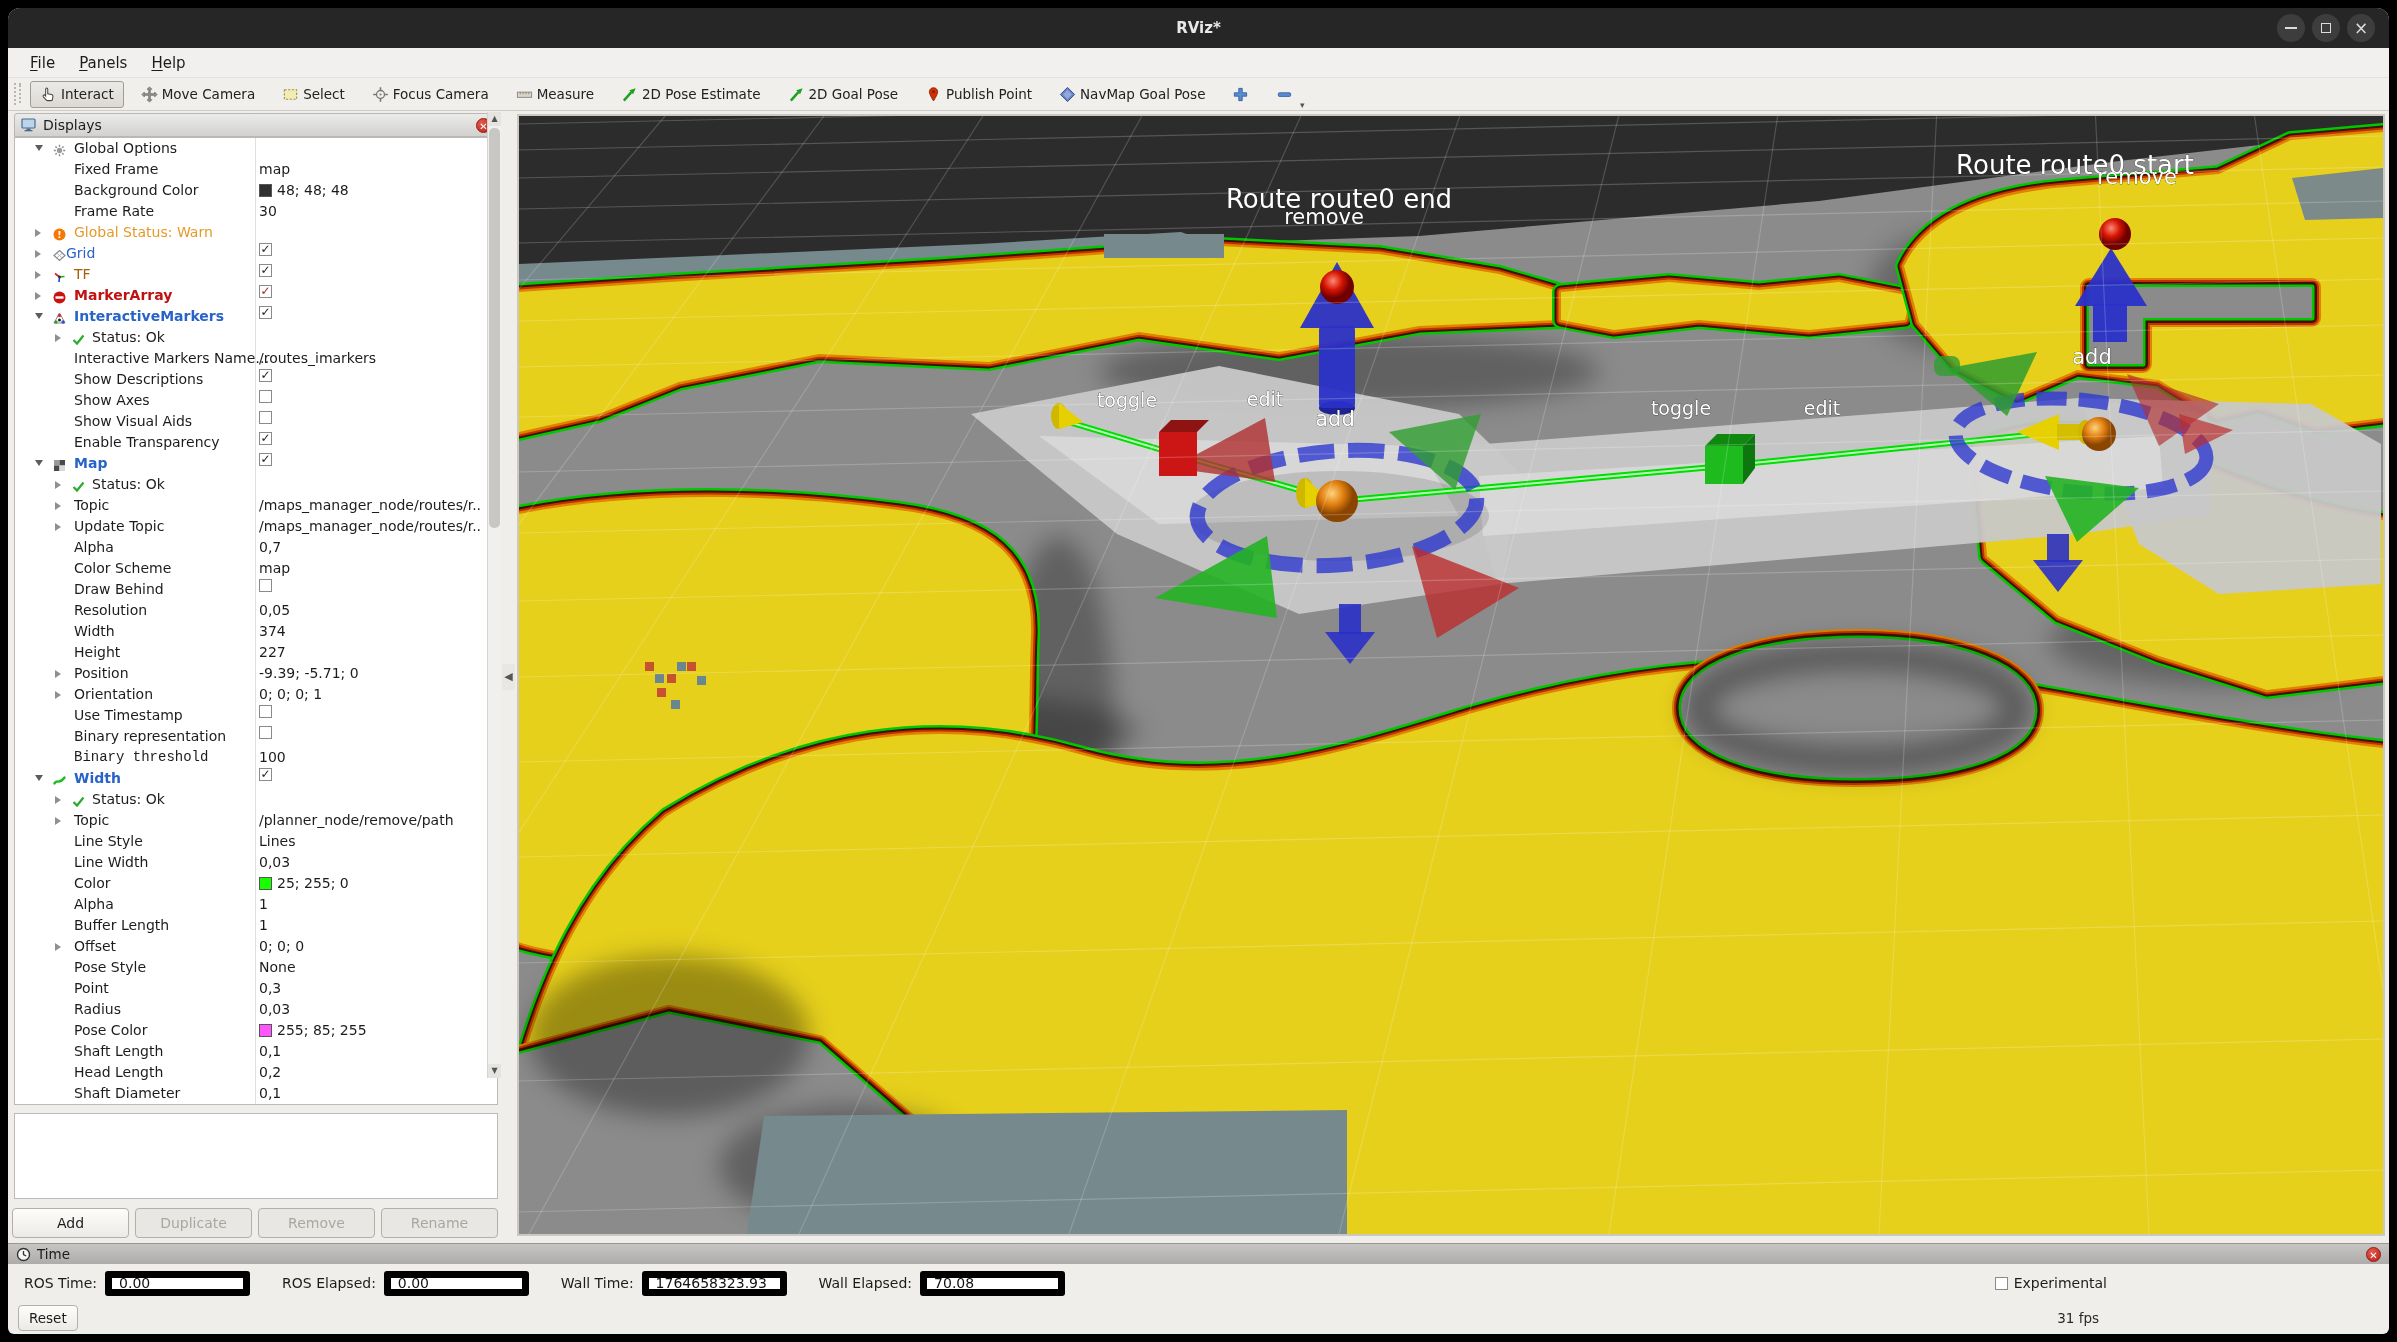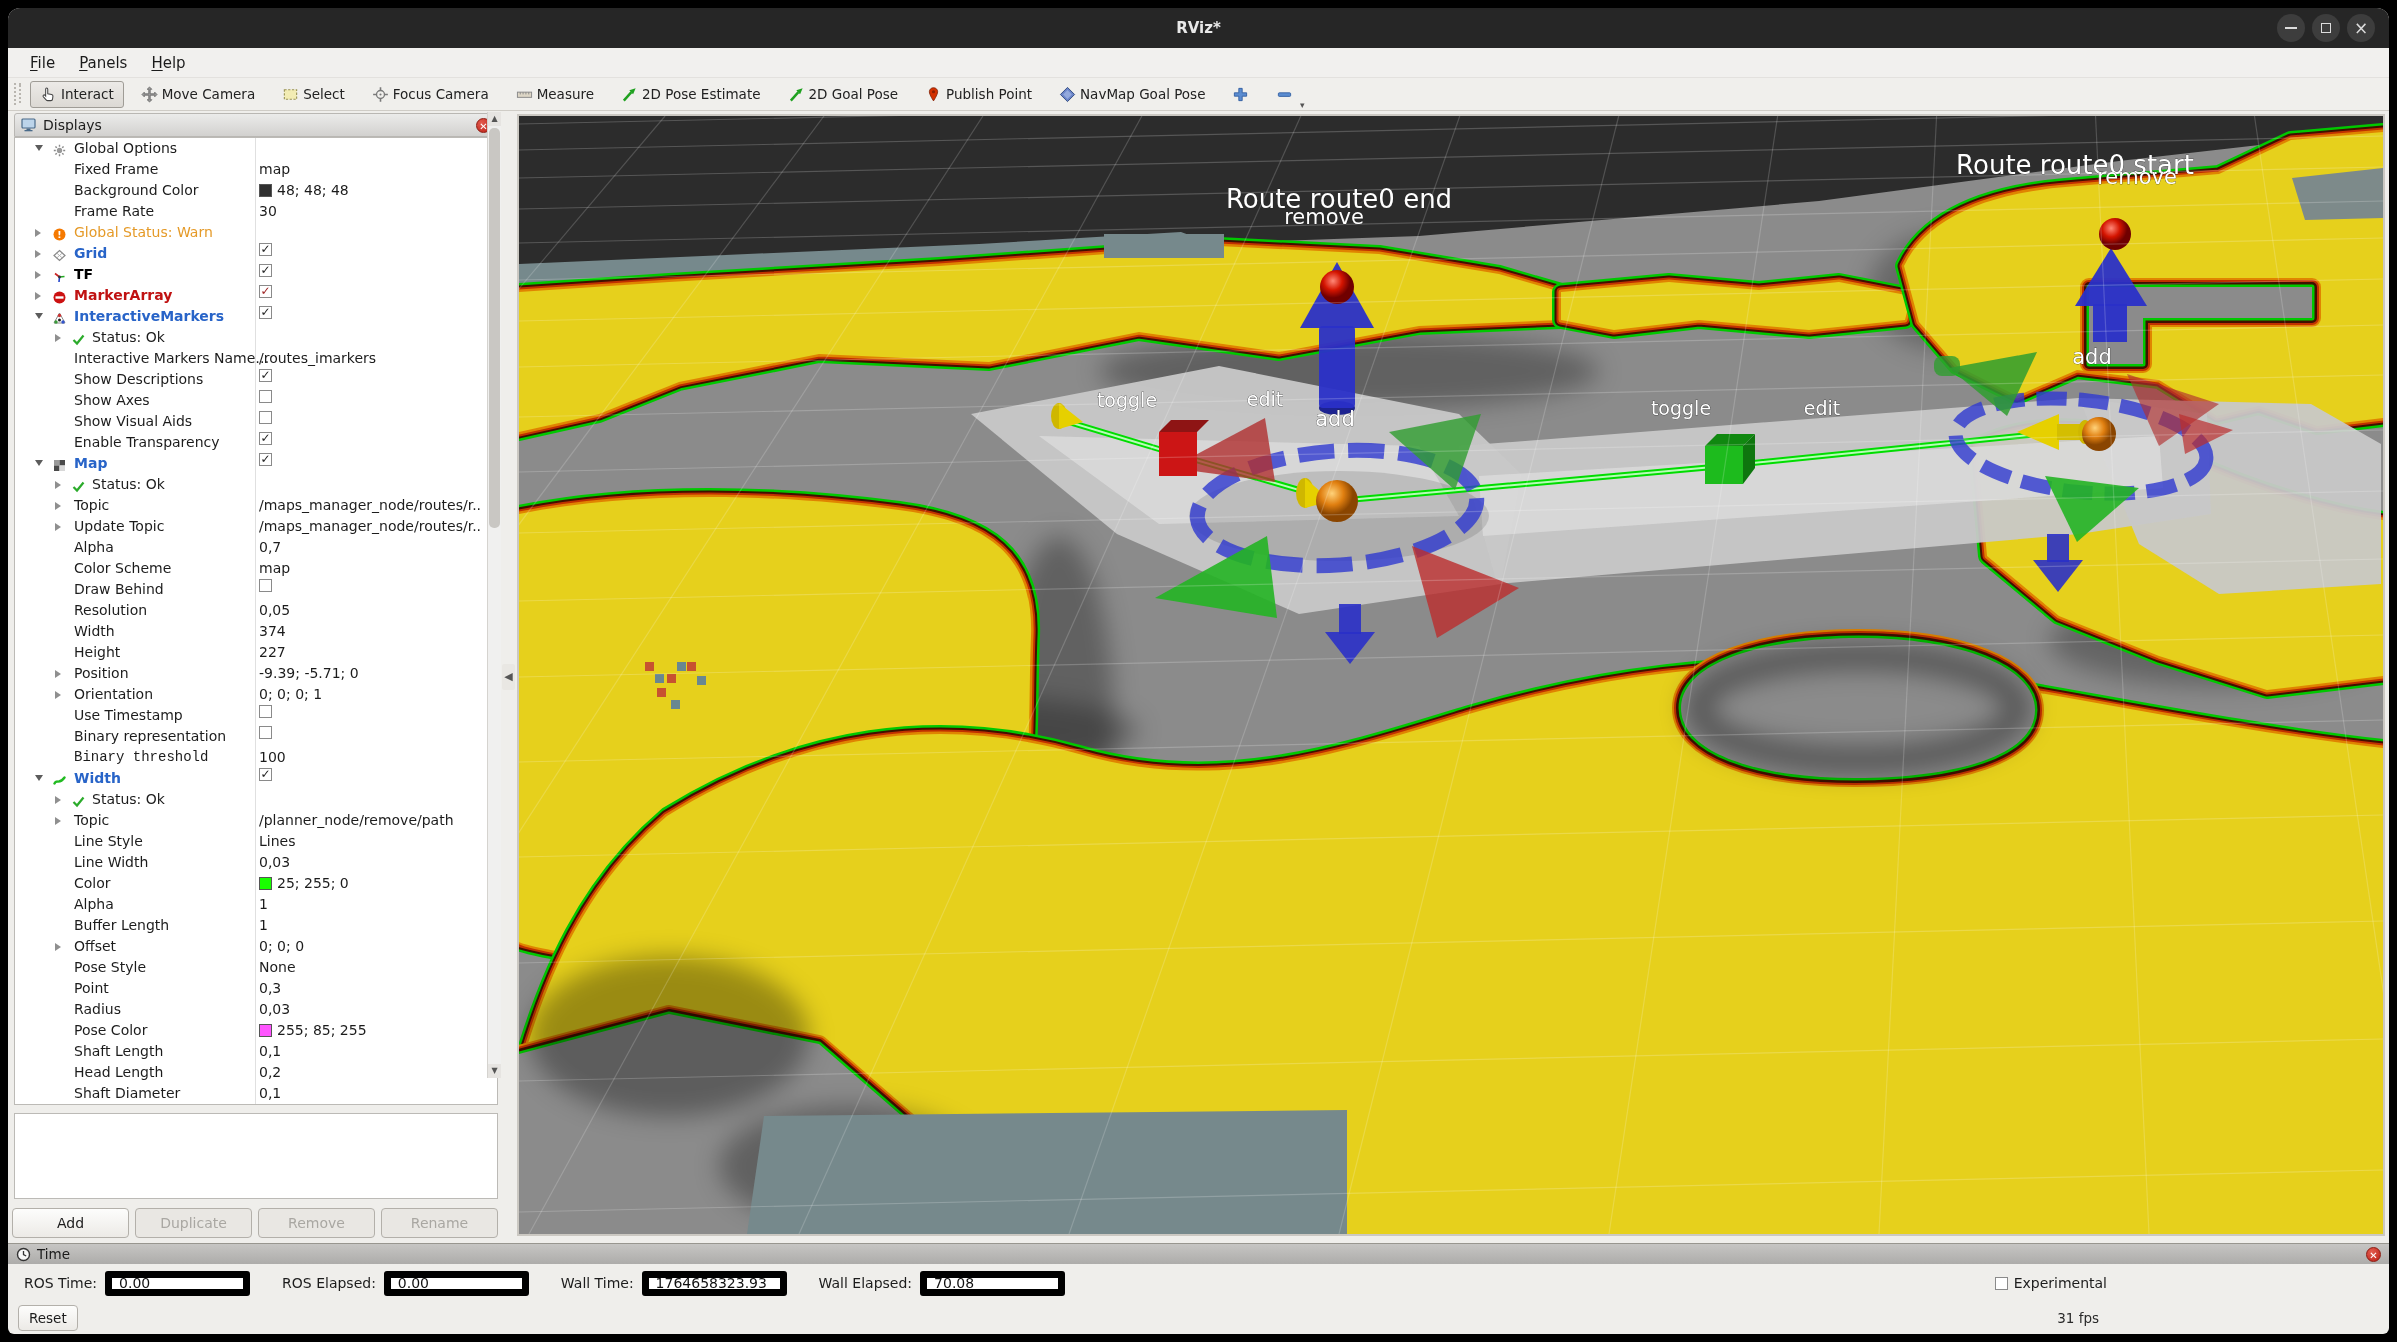--- a/index.html
+++ b/index.html
@@ -261,34 +261,34 @@
               </svg></span>
             <span class="tlabel" style="left: 59px; color: rgb(229, 154, 40);">Global Status: Warn</span>
             <span class="tval"></span>
           </div>
           <div class="trow">
             <span class="arr r" style="left: 20px;"></span>
             <span class="ticon" style="left: 38px;"><svg width="13" height="13" viewBox="0 0 13 13">
                 <path d="M6.5 1.5 L12 6.5 6.5 11.5 1 6.5Z" fill="none" stroke="#8a8a8a" stroke-width="1.2"></path>
                 <path d="M3.7 4 L9.3 9 M9.3 4 L3.7 9" stroke="#aaa" stroke-width="0.9"></path>
               </svg></span>
-            <span class="tlabel" style="left: 59px; color: rgb(40, 100, 200); font-weight: bold; text-align: center;">Grid</span>
+            <span class="tlabel" style="left: 51px; color: rgb(40, 100, 200); font-weight: normal; text-align: center;">Grid</span>
             <span class="tval">
               <span class="cb" style="color: rgb(26, 26, 26);">✓</span>
             </span>
           </div>
           <div class="trow">
             <span class="arr r" style="left: 20px;"></span>
             <span class="ticon" style="left: 38px;"><svg width="13" height="13" viewBox="0 0 13 13">
                 <path d="M6.5 7 L2 3.5" stroke="#cc2222" stroke-width="1.6"></path>
                 <path d="M6.5 7 L11.5 6.5" stroke="#22aa22" stroke-width="1.6"></path>
                 <path d="M6.5 7 L6 12" stroke="#2244cc" stroke-width="1.6"></path>
                 <circle cx="6.5" cy="7" r="1.4" fill="#333"></circle>
               </svg></span>
-            <span class="tlabel" style="left: 59px; color: #000000; font-weight: bold;">TF</span>
+            <span class="tlabel" style="left: 59px; color: #a16207; font-weight: normal;">TF</span>
             <span class="tval">
               <span class="cb" style="color: rgb(26, 26, 26);">✓</span>
             </span>
           </div>
           <div class="trow">
             <span class="arr r" style="left: 20px;"></span>
             <span class="ticon" style="left: 38px;"><svg width="13" height="13" viewBox="0 0 13 13">
                 <circle cx="6.5" cy="6.5" r="6" fill="#cc1111"></circle>
                 <rect x="2.5" y="5.3" width="8" height="2.4" fill="#fff"></rect>
               </svg></span>

